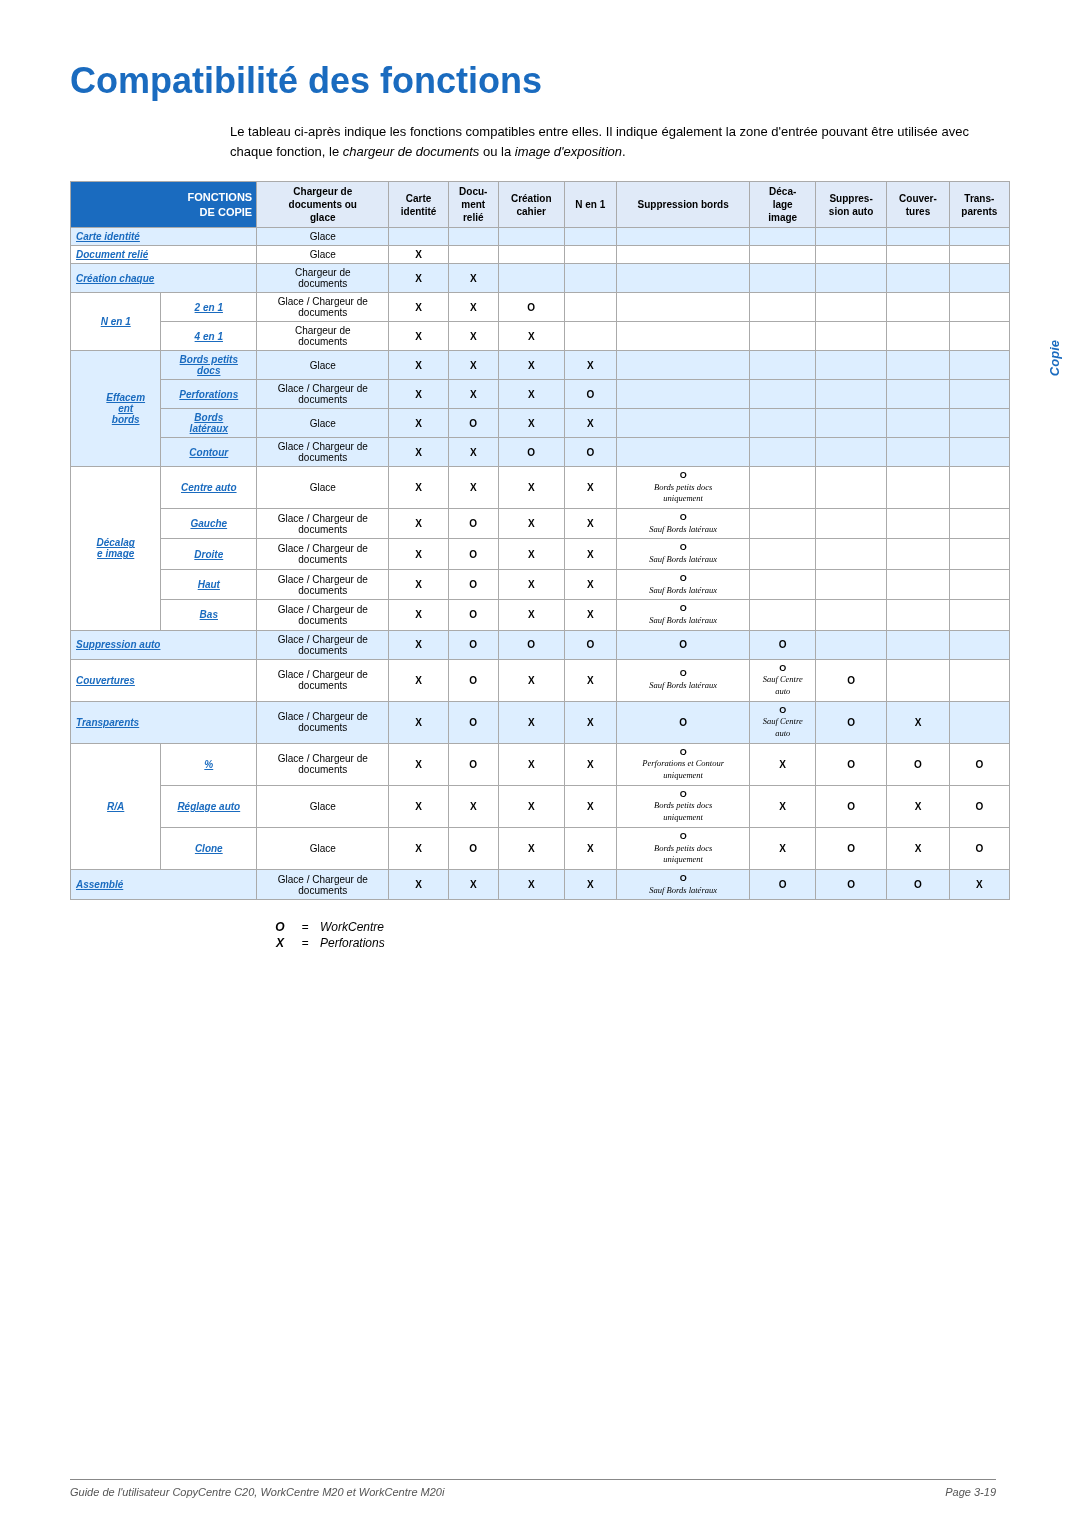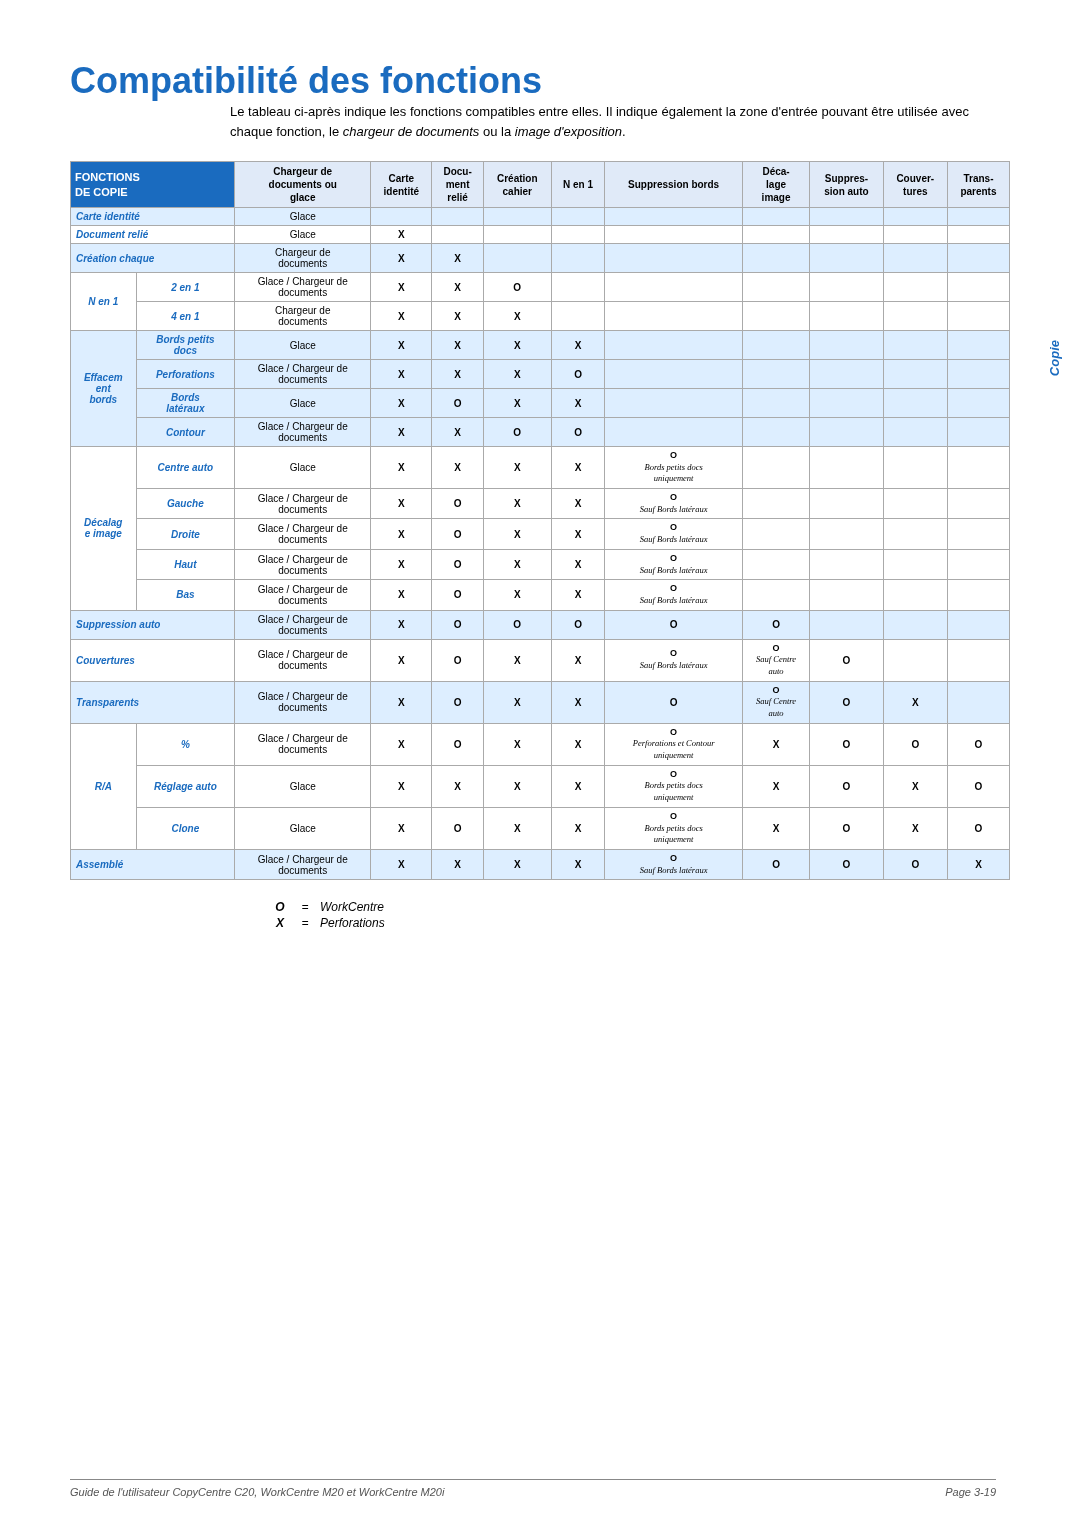--- a/index.html
+++ b/index.html
@@ -10,20 +10,21 @@
       width: 1080px;
       min-height: 1528px;
       position: relative;
       padding: 60px 70px 60px 70px;
     }
 
     .page-title {
       color: #1a6bbf;
       font-size: 36px;
       font-weight: bold;
+      margin-bottom: 20px;
     }
 
     .intro-text {
       font-size: 13px;
       margin-bottom: 20px;
       line-height: 1.5;
       margin-left: 160px;
     }
 
     .intro-text em {
@@ -61,26 +62,27 @@
       font-weight: bold;
       font-size: 10px;
       line-height: 1.3;
     }
 
     table thead tr th.fonctions-header {
       background-color: #1a6bbf;
       color: white;
       font-size: 11px;
       font-weight: bold;
-      text-align: left;
+      text-align: right;
     }
 
     td.cyan-text, th.cyan-text {
       color: #1a6bbf;
       font-weight: bold;
+      text-decoration: underline;
     }
 
     td.left-align {
       text-align: left;
       padding-left: 5px;
     }
 
     tr.light-blue-row td {
       background-color: #ddeeff;
     }
@@ -240,21 +242,21 @@
       <td class="bold-x"><strong>X</strong></td>
       <td></td>
       <td></td>
       <td></td>
       <td></td>
       <td></td>
       <td></td>
     </tr>
 
     <tr class="light-blue-row">
-      <td class="cyan-text" rowspan="4" style="font-style:italic;font-weight:bold;color:#1a6bbf;"><em>Effacem<br>ent<br>bords</em></td>
+      <td class="cyan-text" rowspan="4" style="font-style:italic;font-weight:bold;color:#1a6bbf;padding-left:24px;"><em>Effacem<br>ent<br>bords</em></td>
       <td class="cyan-text"><em>Bords petits<br>docs</em></td>
       <td>Glace</td>
       <td class="bold-x"><strong>X</strong></td>
       <td class="bold-x"><strong>X</strong></td>
       <td class="bold-x"><strong>X</strong></td>
       <td class="bold-x"><strong>X</strong></td>
       <td></td>
       <td></td>
       <td></td>
       <td></td>

